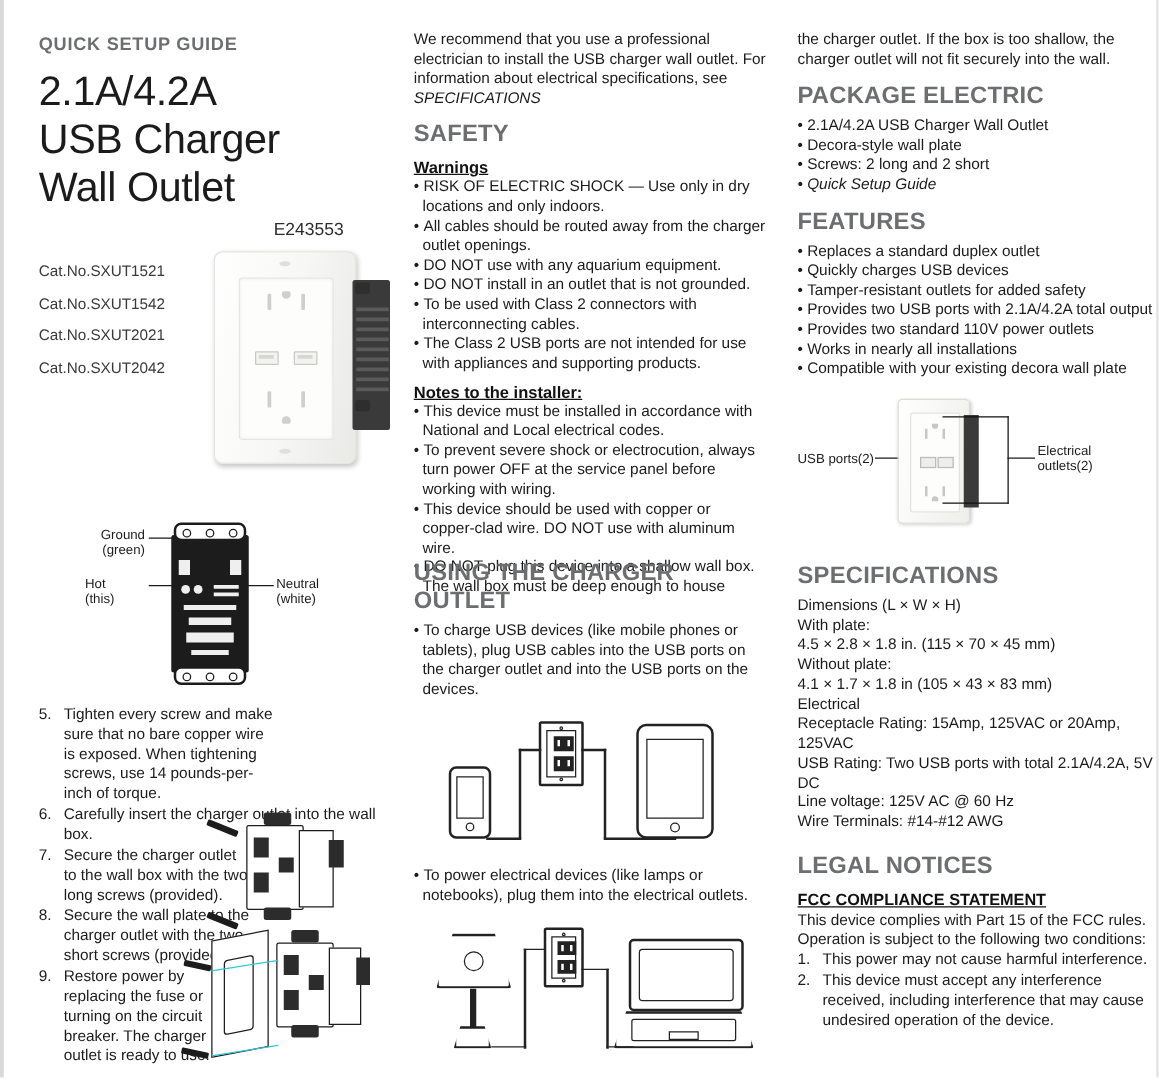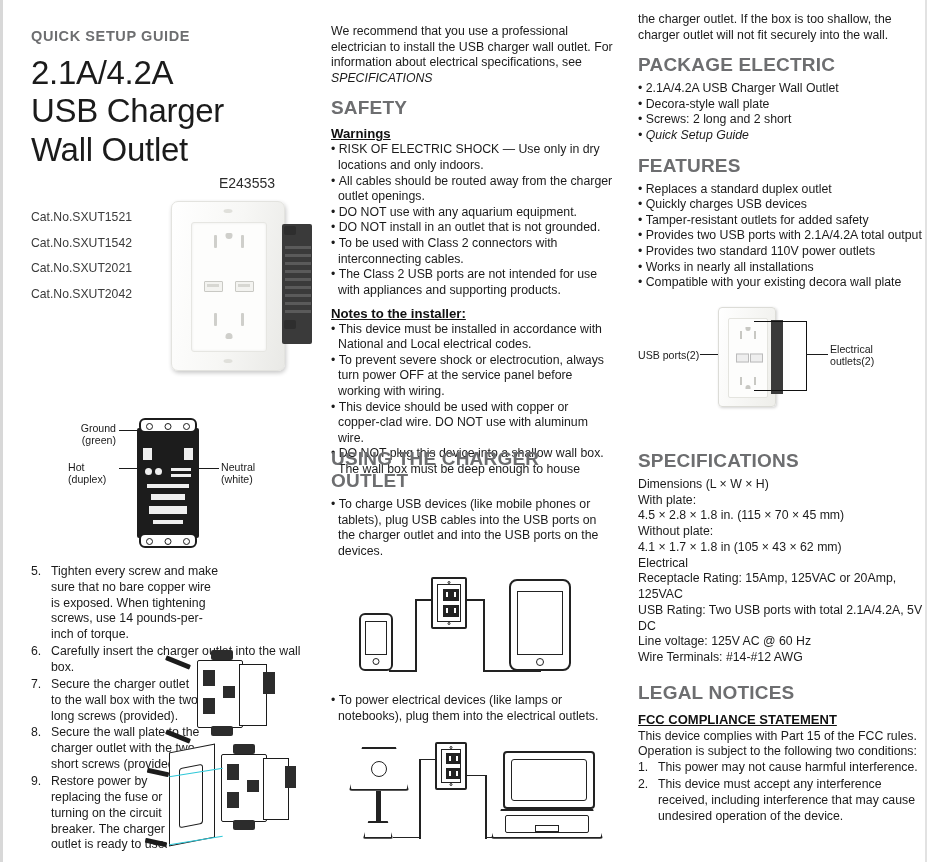--- a/index.html
+++ b/index.html
@@ -460,21 +460,21 @@
 
     <div class="wiring" style="margin-top:36px;">
       <div class="wire-lbl" style="left:29px; top:8px; text-align:right; width:56px;">
         <div>Ground</div>
         <div>(green)</div>
       </div>
       <div class="leadline" style="left:88px; top:16px; width:30px; height:1.4px;"></div>
 
       <div class="wire-lbl" style="left:37px; top:47px; text-align:left; width:56px;">
         <div>Hot</div>
-        <div>(duplex)</div>
+        <div>(this)</div>
       </div>
       <div class="leadline" style="left:88px; top:54px; width:22px; height:1.4px;"></div>
 
       <div class="wire-lbl" style="left:190px; top:47px;">
         <div>Neutral</div>
         <div>(white)</div>
       </div>
       <div class="leadline" style="left:166px; top:54px; width:22px; height:1.4px;"></div>
 
       <div class="device-back">
@@ -638,21 +638,21 @@
 
       <div class="dev-outline" style="left:172px; top:14px; width:92px; height:58px; border-radius:4px;">
         <div class="screen" style="left:6px; top:6px; right:6px; bottom:6px; border-radius:3px;"></div>
       </div>
       <div class="dev-outline" style="left:160px; top:72px; width:112px; height:30px; border-radius:3px; clip-path:polygon(9% 0,91% 0,100% 100%,0 100%);"></div>
       <div class="screen" style="left:174px; top:78px; width:84px; height:18px; border-radius:2px;"></div>
       <div class="screen" style="left:204px; top:88px; width:24px; height:7px;"></div>
     </div>
   </div>
 
-  <div class="col col-right" style="padding-top:12px;">
+  <div class="col col-right" style="padding-top:24px;">
 
     <p class="body">the charger outlet. If the box is too shallow, the charger outlet will not fit securely into the wall.</p>
 
     <h2 class="sec">PACKAGE ELECTRIC</h2>
     <ul class="bul">
       <li>2.1A/4.2A USB Charger Wall Outlet</li>
       <li>Decora-style wall plate</li>
       <li>Screws: 2 long and 2 short</li>
       <li class="it">Quick Setup Guide</li>
     </ul>
@@ -700,21 +700,21 @@
     </div>
   </div>
 
   <div class="col col-right" style="top:450px;">
     <h2 class="sec" style="margin-top:0;">SPECIFICATIONS</h2>
     <div style="margin-top:5px;">
       <div class="spec-line">Dimensions (L × W × H)</div>
       <div class="spec-line">With plate:</div>
       <div class="spec-line">4.5 × 2.8 × 1.8 in. (115 × 70 × 45 mm)</div>
       <div class="spec-line">Without plate:</div>
-      <div class="spec-line">4.1 × 1.7 × 1.8 in (105 × 43 × 62 mm)</div>
+      <div class="spec-line">4.1 × 1.7 × 1.8 in (105 × 43 × 83 mm)</div>
       <div class="spec-line">Electrical</div>
       <div class="spec-line">Receptacle Rating: 15Amp, 125VAC or 20Amp, 125VAC</div>
       <div class="spec-line">USB Rating: Two USB ports with total 2.1A/4.2A, 5V DC</div>
       <div class="spec-line">Line voltage: 125V AC @ 60 Hz</div>
       <div class="spec-line">Wire Terminals: #14-#12 AWG</div>
     </div>
 
     <h2 class="sec" style="margin-top:16px;">LEGAL NOTICES</h2>
     <h3 class="sub" style="margin-top:8px; font-size:13px;">FCC COMPLIANCE STATEMENT</h3>
     <p class="body" style="margin-top:2px;">This device complies with Part 15 of the FCC rules. Operation is subject to the following two conditions:</p>

